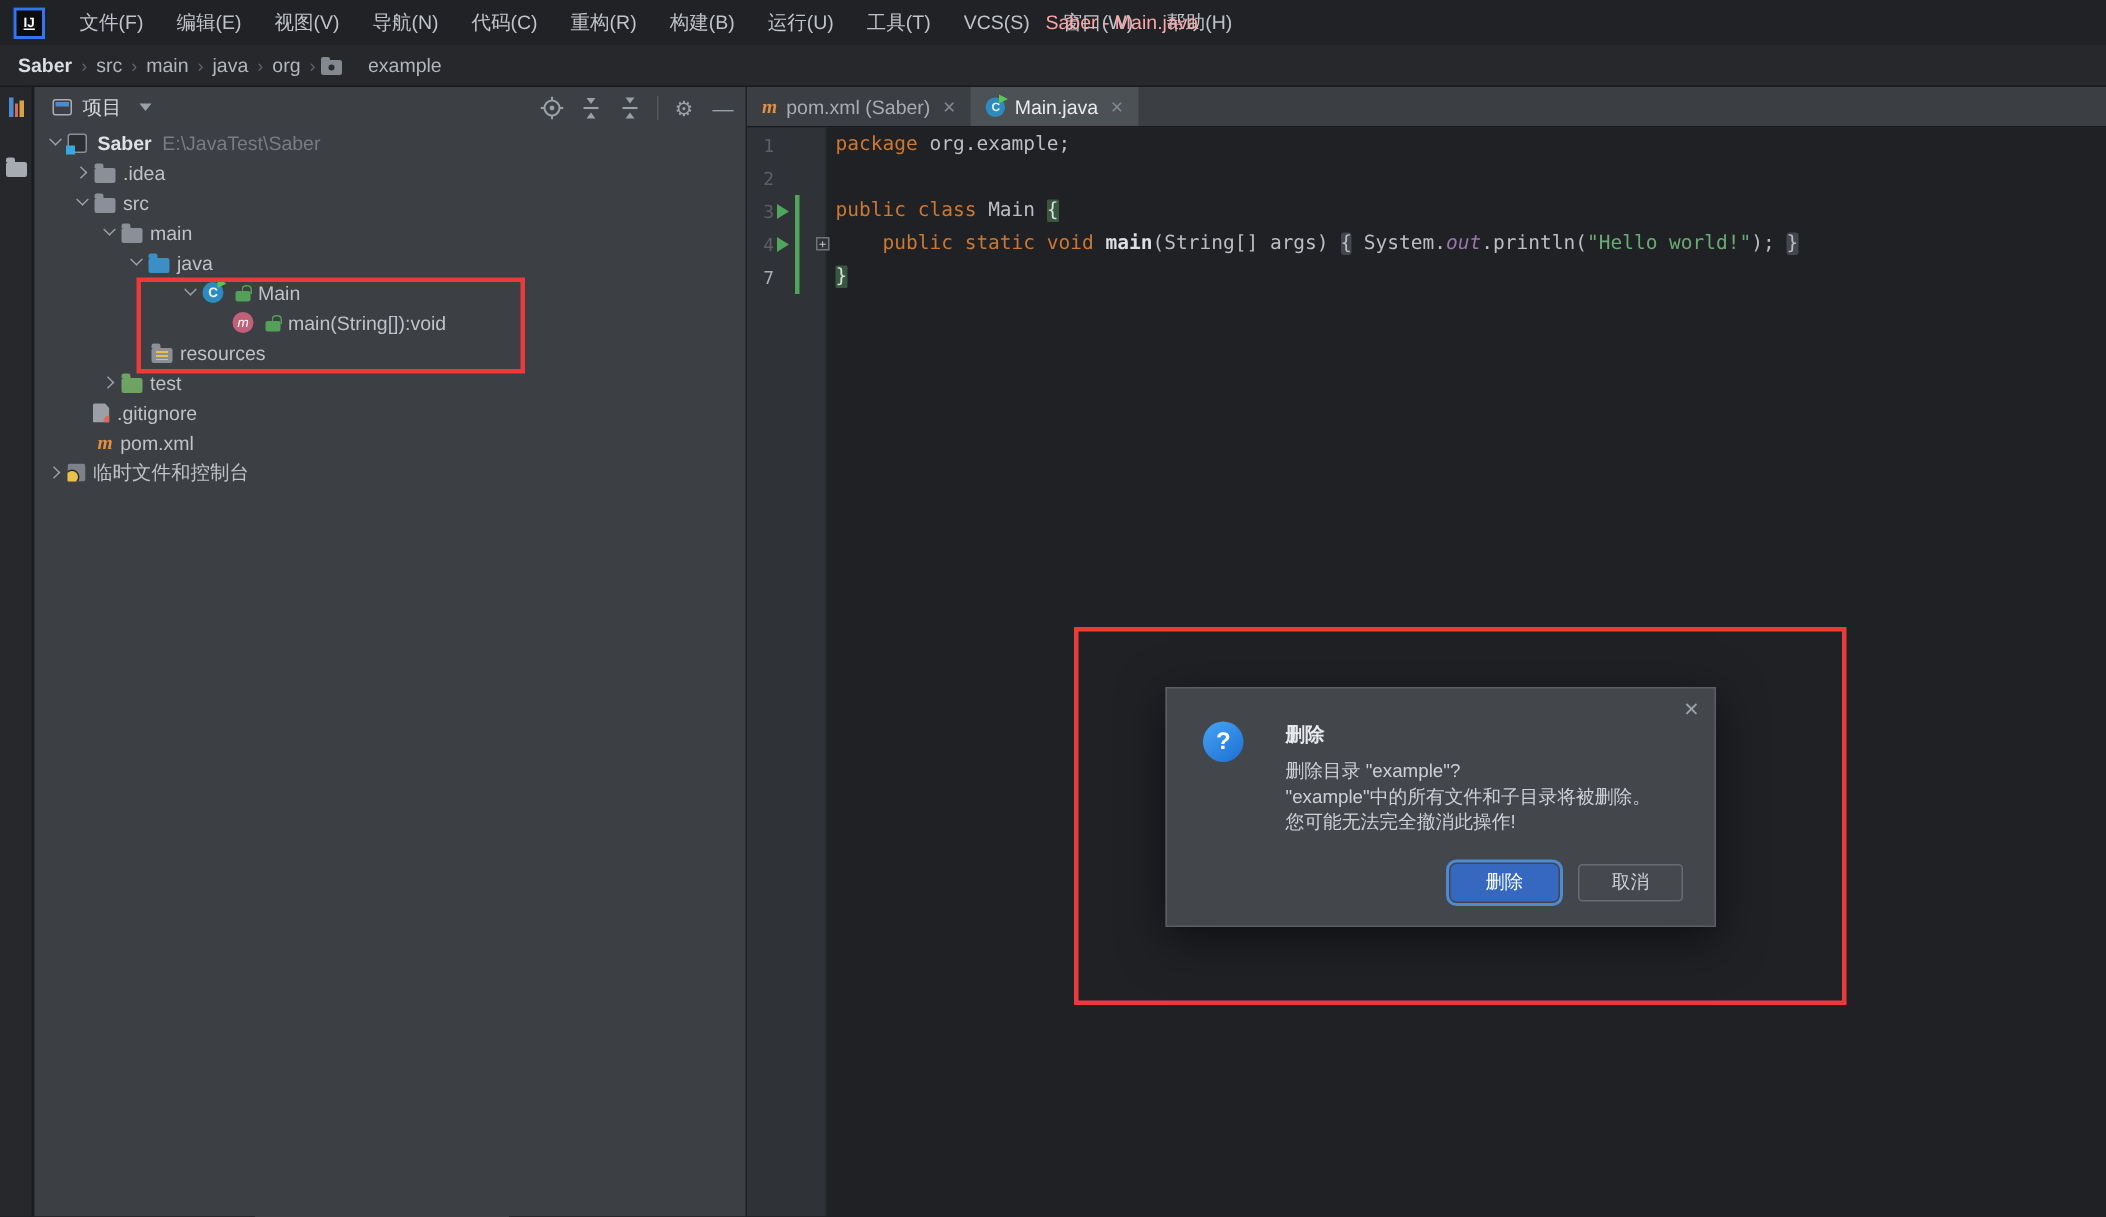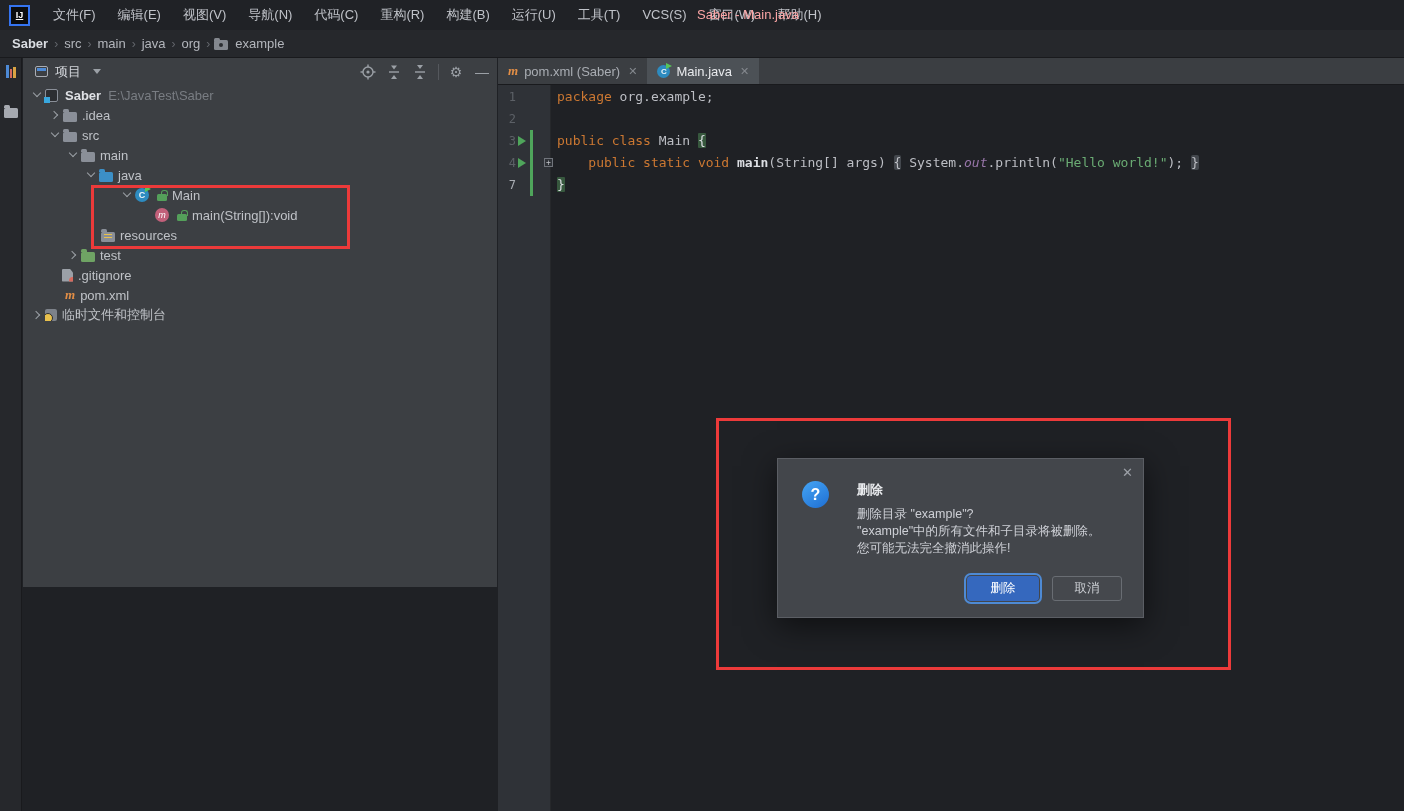--- a/index.html
+++ b/index.html
@@ -19,21 +19,21 @@
   .menu { display:flex; margin-left:12px; }
   .menu-item { padding:16px 11px; line-height:30px; color:#C0C3C9; cursor:default; }
   .win-title { position:absolute; left:697px; top:0; line-height:30px; color:#fca5a5; }
   
   .crumbbar { position:absolute; left:0; top:30px; width:1404px; height:28px;
     background:#26282C; border-bottom:1px solid #191A1D;
     display:flex; align-items:center; padding-left:10px; }
   .crumb { color:#B3B6BC; padding:0 2px; }
   .crumb.first { font-weight:bold; color:#DADDE2; }
   .crumb-sep { color:#63666C; padding:0 4px; font-size:12px; }
-  .crumb-grp { display:flex; align-items:center; gap:5px;justify-content:space-between; }
+  .crumb-grp { display:flex; align-items:center; gap:15px;justify-content:space-between; }
   
   .stripe { position:absolute; left:0; top:58px; width:22px; height:753px;
     background:#26282C; border-right:1px solid #191A1D; }
   .stripe-btn { width:22px; height:26px; display:flex; align-items:center; justify-content:center; }
   .bars-icon { display:flex; gap:1px; align-items:flex-end; height:13px; }
   .bars-icon i { width:2.5px; display:block; }
   .bars-icon i:nth-child(1){ height:13px; background:#4D8AD6; }
   .bars-icon i:nth-child(2){ height:9px;  background:#D66A5E; }
   .bars-icon i:nth-child(3){ height:11px; background:#D9A343; }
   
@@ -73,21 +73,21 @@
     clip-path:polygon(0 0, 100% 0, 100% 100%, 0 100%, 0 0); }
   .scratch-icn::after { content:""; position:absolute; left:-2px; bottom:-2px; width:8px; height:8px;
     border-radius:50%; background:#E8C04C; border:1px solid #2b2d31; }
   
   .chev { width:16px; height:16px; position:relative; flex:0 0 16px; }
   .chev::after { content:""; position:absolute; left:5px; top:5px; width:5px; height:5px;
     border-right:1.6px solid #9BA0A6; border-bottom:1.6px solid #9BA0A6; }
   .chev.down::after { transform:rotate(45deg); top:3px; }
   .chev.right::after { transform:rotate(-45deg); left:4px; }
   
-  .panel { position:absolute; left:23px; top:58px; width:474px; height:529px; background:#3C3F43; }
+  .panel { position:absolute; left:23px; top:58px; width:474px; height:753px; background:#3C3F43; }
   .panel-head { height:27px; display:flex; align-items:center; position:relative; }
   .win-icn { width:13px; height:11px; border:1px solid #A9ADB4; border-radius:2px; margin:0 7px 0 12px; position:relative; }
   .win-icn::before { content:""; position:absolute; left:1px; top:1px; right:1px; height:3px; background:#4D8AD6; }
   .panel-title { color:#D4D7DC; }
   .caret-dn { width:0; height:0; border-left:4px solid transparent; border-right:4px solid transparent;
     border-top:5px solid #9BA0A6; margin-left:12px; }
   .head-tools { position:absolute; right:6px; top:0; height:27px; display:flex; align-items:center; gap:8px; }
   .tool-glyph { color:#9BA0A6; font-size:14px; width:18px; text-align:center; }
   .tool-sep { width:1px; height:16px; background:#55585D; }
   .tsvg { display:block; }

